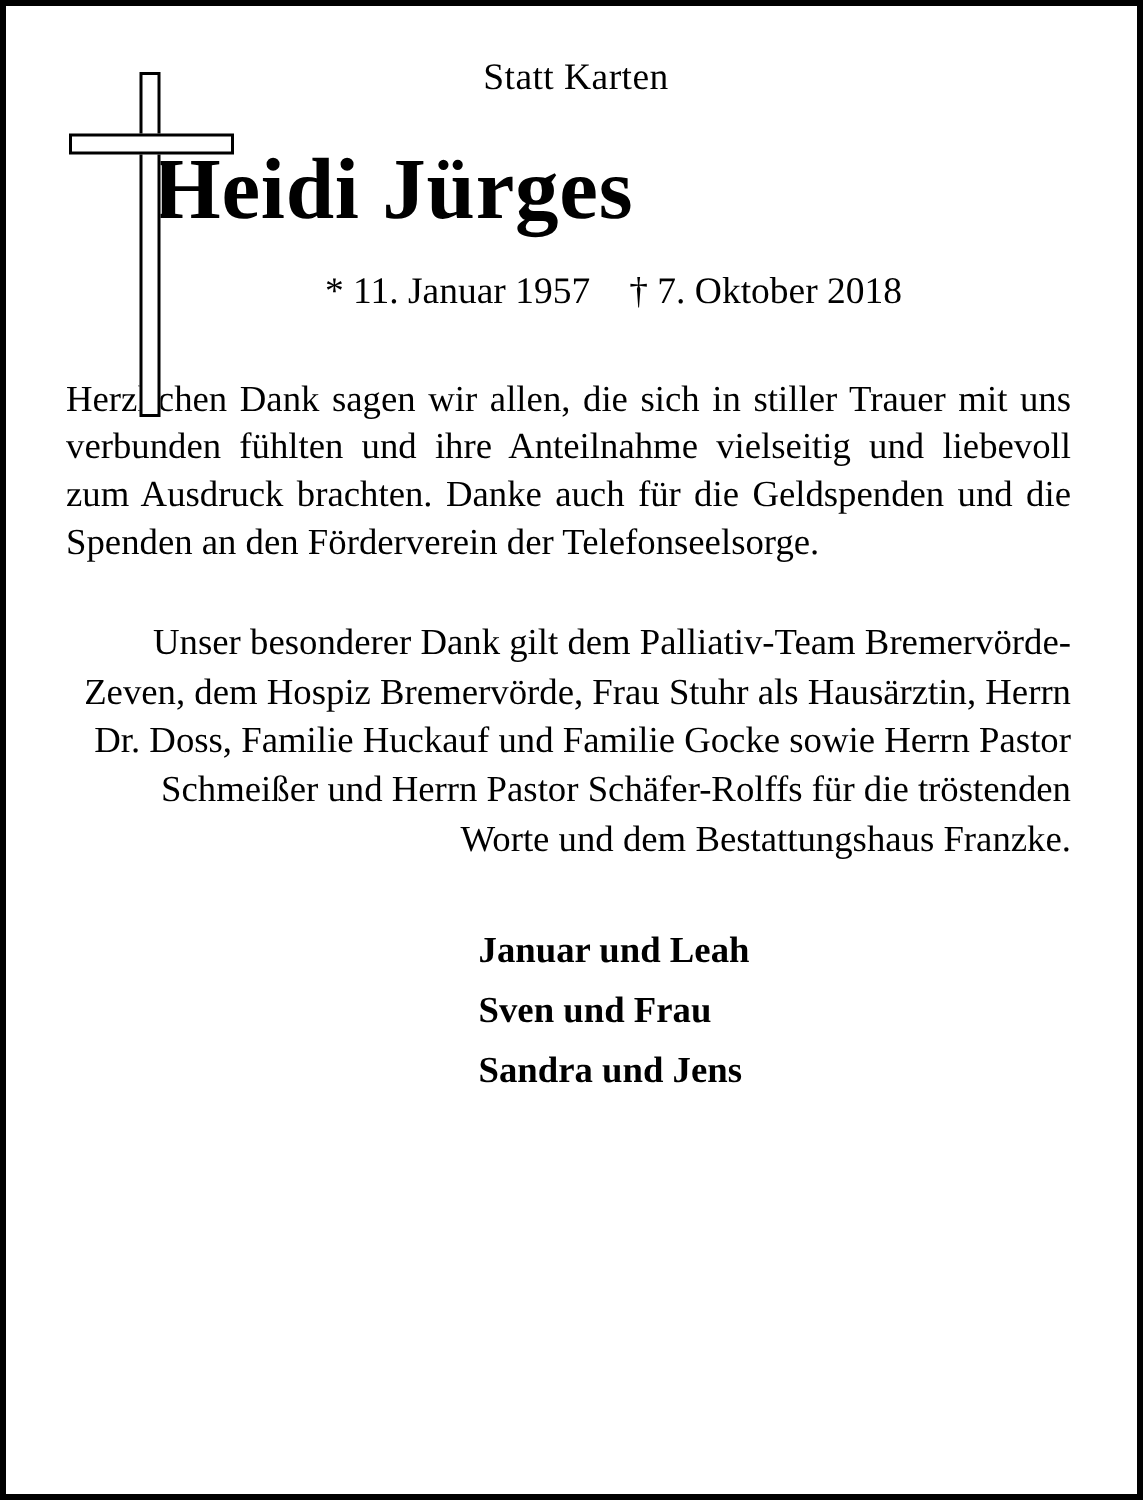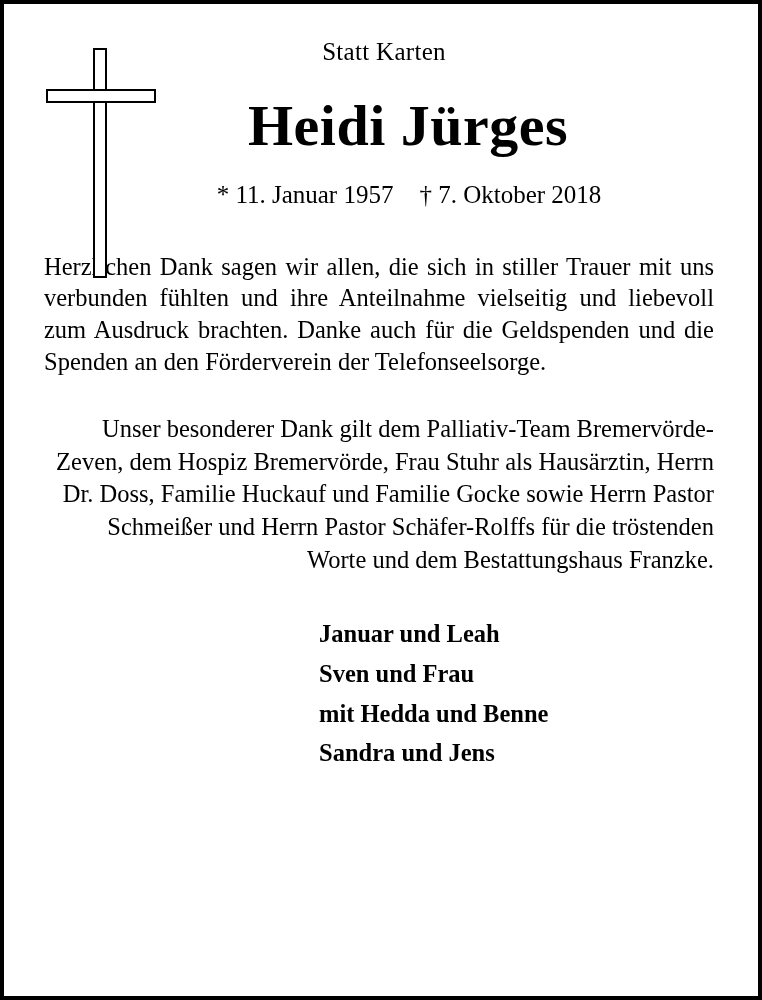--- a/index.html
+++ b/index.html
@@ -58,21 +58,21 @@
     position: absolute;
     left: 0;
     top: 41px;
     width: 110px;
     height: 14px;
     border: 2px solid #000;
     background: #fff;
     box-sizing: border-box;
   }
   .name {
-    text-align: center;
+    text-align: left;
     font-size: 58px;
     font-weight: bold;
     line-height: 1.05;
     margin: 30px 0 0 0;
     padding-left: 58px;
     letter-spacing: 0.5px;
   }
   .dates {
     text-align: center;
     font-size: 25px;
@@ -128,19 +128,18 @@
       <span>* 11. Januar 1957</span><span class="sep"></span><span>† 7. Oktober 2018</span>
     </div>
 
     <p class="para first">Herzlichen Dank sagen wir allen, die sich in stiller Trauer mit uns verbunden fühlten und ihre Anteilnahme vielseitig und liebevoll zum Ausdruck brachten. Danke auch für die Geldspenden und die Spenden an den Förderverein der Telefonseelsorge.</p>
 
     <p class="para second">Unser besonderer Dank gilt dem Palliativ-Team Bremervörde-Zeven, dem Hospiz Bremervörde, Frau Stuhr als Hausärztin, Herrn Dr. Doss, Familie Huckauf und Familie Gocke sowie Herrn Pastor Schmeißer und Herrn Pastor Schäfer-Rolffs für die tröstenden Worte und dem Bestattungshaus Franzke.</p>
 
     <div class="family">
       <div>Januar und Leah</div>
       <div>Sven und Frau</div>
-      <div>mit Hedda und Benne</div>
       <div>Sandra und Jens</div>
     </div>
 
 
   </div>
 </div>
 
 </body></html>

